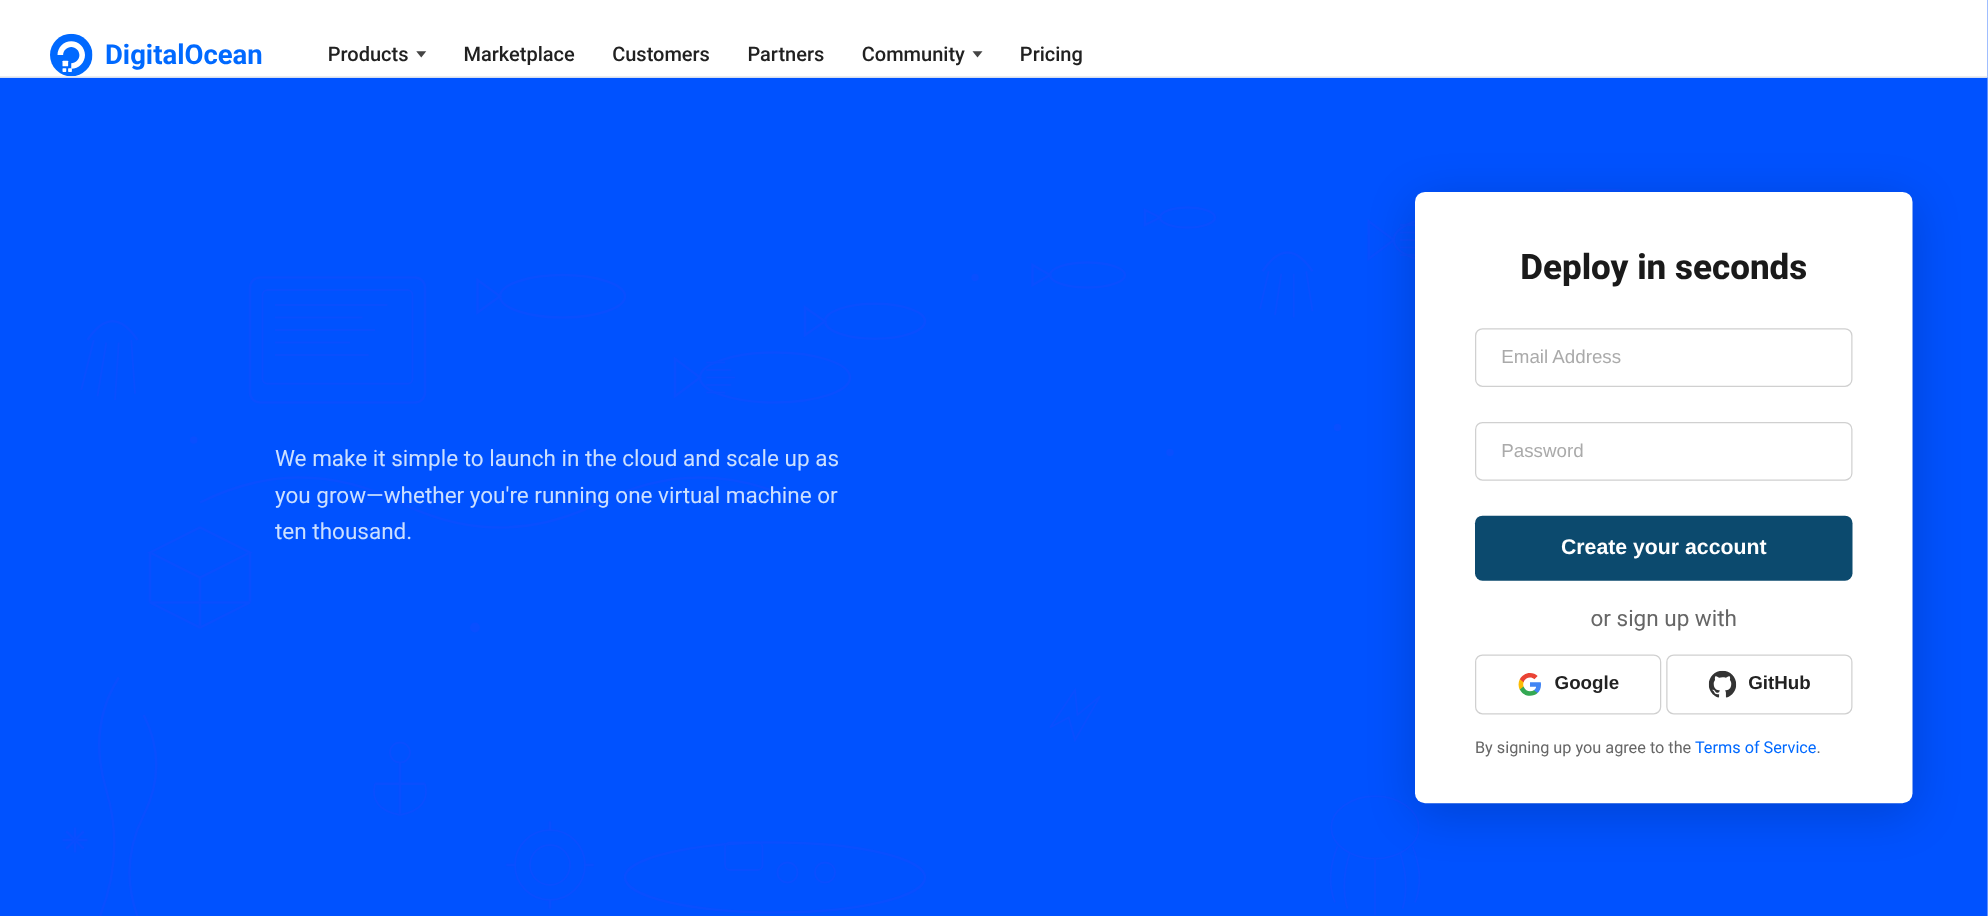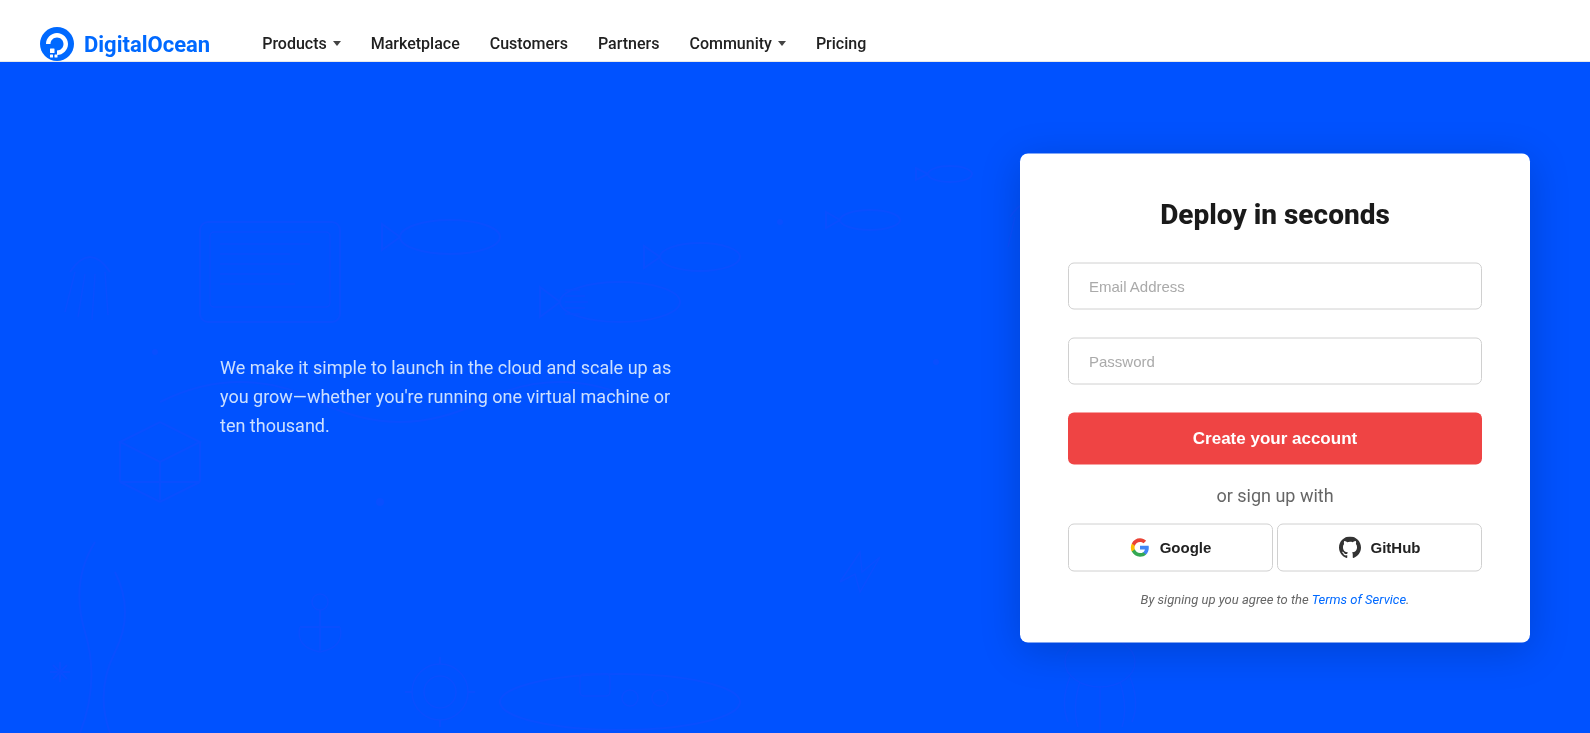--- a/index.html
+++ b/index.html
@@ -100,21 +100,21 @@
 
     
     .signup-card {
       position: absolute;
       right: 60px;
       top: 50%;
       transform: translateY(-50%);
       background: #fff;
       border-radius: 8px;
       padding: 44px 48px 36px;
-      width: 510px;
+      width: 398px;
       box-shadow: 0 8px 40px rgba(0,0,0,0.18);
       z-index: 5;
     }
     .signup-card-title {
       font-size: 28px;
       font-weight: 800;
       color: #1a1a1a;
       text-align: center;
       margin-bottom: 32px;
     }
@@ -126,21 +126,21 @@
       font-size: 15px;
       color: #333;
       outline: none;
       margin-bottom: 28px;
       background: #fff;
     }
     .form-input::placeholder { color: #aaa; }
     .btn-create {
       width: 100%;
       padding: 16px;
-      background: #ef4444;
+      background: #0c4a6e;
       color: #fff;
       border: none;
       border-radius: 6px;
       font-size: 17px;
       font-weight: 700;
       cursor: pointer;
       margin-bottom: 20px;
     }
     .or-divider {
       text-align: center;
@@ -162,24 +162,23 @@
       padding: 12px;
       border: 1.5px solid #d0d0d0;
       border-radius: 6px;
       background: #fff;
       font-size: 15px;
       font-weight: 700;
       color: #222;
       cursor: pointer;
     }
     .tos-text {
-      text-align: center;
+      text-align: left;
       font-size: 13px;
       color: #666;
-      font-style: italic;
     }
     .tos-text a {
       color: #0069ff;
       text-decoration: none;
     }
 
     
     .google-g {
       width: 20px;
       height: 20px;

